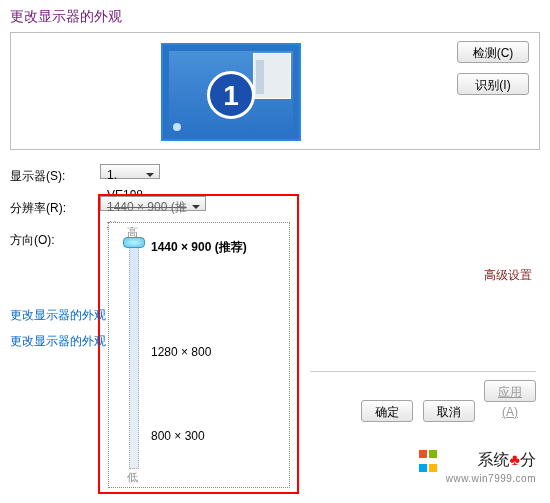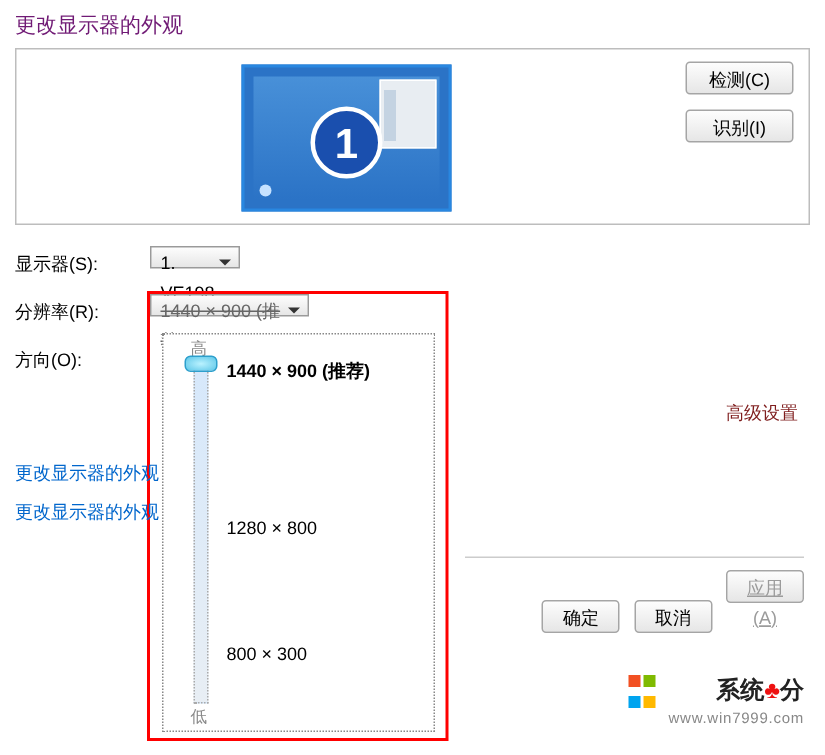--- a/index.html
+++ b/index.html
@@ -242,21 +242,21 @@
   .watermark .logo span {
     display: inline-block;
     width: 8px;
     height: 8px;
     margin: 1px;
   }
   .watermark .txt {
     display: inline-block;
     vertical-align: middle;
   }
-  .watermark .line1 { font-size: 16px; color: #222; font-weight: 700;}
+  .watermark .line1 { font-size: 16px; color: #222; font-weight: 400;}
   .watermark .line2 { font-size: 10px; color: #888; letter-spacing: 0.5px;}
 </style>
 </head>
 <body>
 
 <div class="title">更改显示器的外观</div>
 
 <div class="monitor-area">
   <div class="monitor-rect">
     <div class="monitor-glass">

